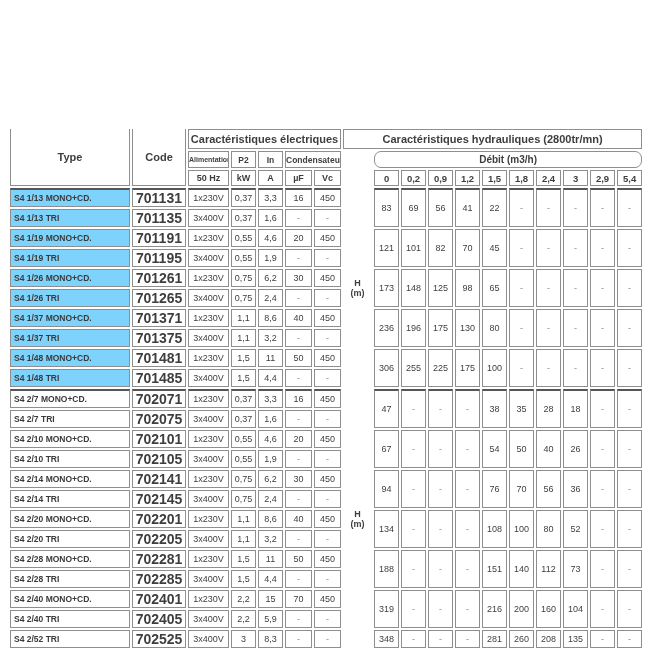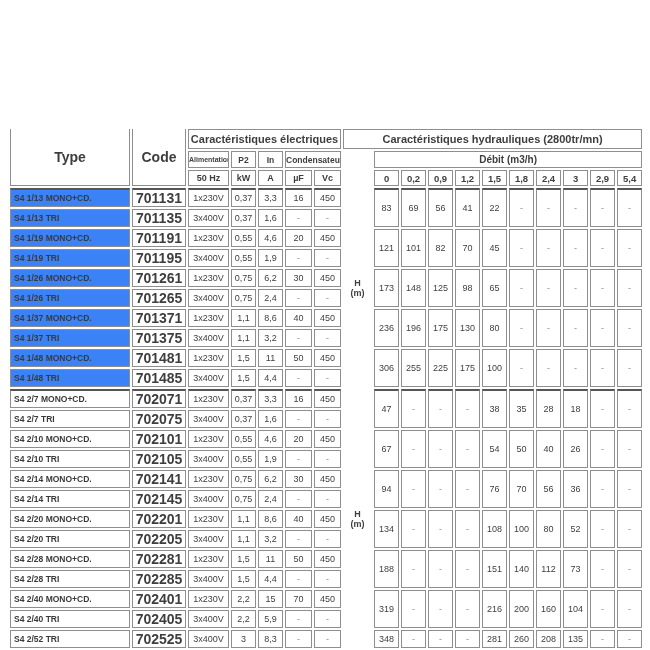--- a/index.html
+++ b/index.html
@@ -14,31 +14,31 @@
     border-collapse:separate; border-spacing:2px;
     table-layout:fixed; width:636px;
     border-bottom:2px solid #4e4e4e;
   }
   th, td {
     border:1px solid #8e8e8e; background:#ffffff; color:#3e3e3e;
     overflow:hidden; white-space:nowrap; vertical-align:middle;
     text-align:center; padding:0;
   }
   thead th { font-weight:bold; }
-  th.corner { border-top:none; font-size:14px; }
+  th.corner { border-top:none; font-size:11px; }
   th.title  { font-size:11px; height:18px; }
   th.sub    { font-size:8.5px; height:15px; }
   th.alim   { font-size:7px; }
   th.unit   { font-size:9px; height:14px; font-weight:bold; }
-  th.debit  { font-size:10px; }
+  th.debit  { font-size:10px;border-radius:7px; }
   th.flow   { font-size:9.5px; }
 
   td { height:11px; font-size:9px; }
   td.type  { text-align:left; padding-left:3px; font-weight:bold; font-size:8.5px; color:#3a3a3a; }
-  td.shaded{ background:#3b82f6; }
+  td.shaded{ background:#7dd3fc; }
   td.code  { font-weight:bold; font-size:14px; }
   td.val   { font-size:9px; }
   td.hyd   { font-size:9px; }
   td.dash  { color:#8a8a8a; }
   td.hcell { border:none; background:transparent; font-weight:bold; font-size:9px; line-height:10px; }
   .noborder{ border:none; background:transparent; }
 
   tr.group-start td:not(.noborder),
   tr.group-start th:not(.noborder) { border-top:2px solid #565656; }
 </style>

